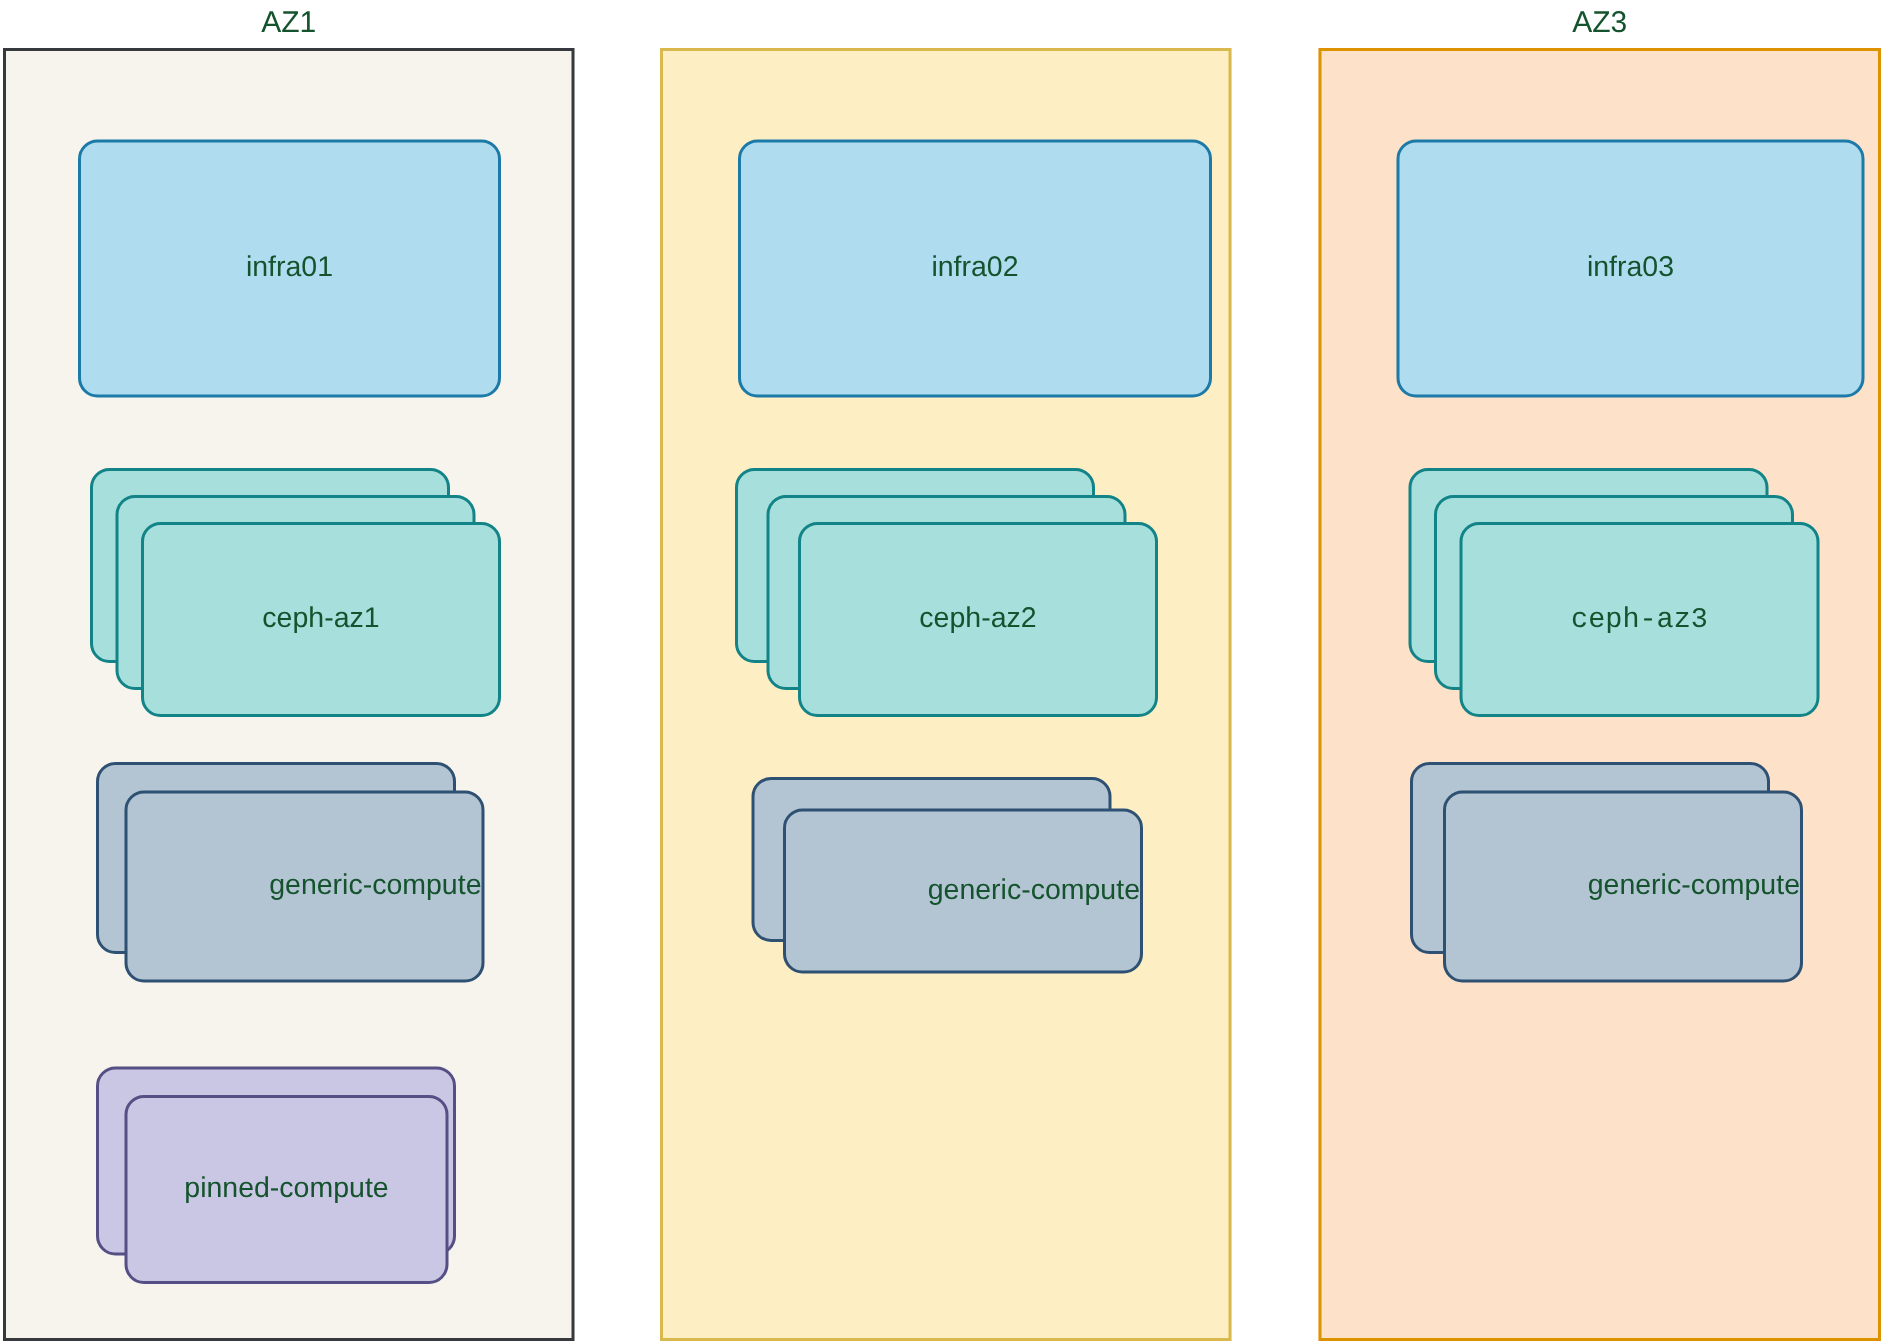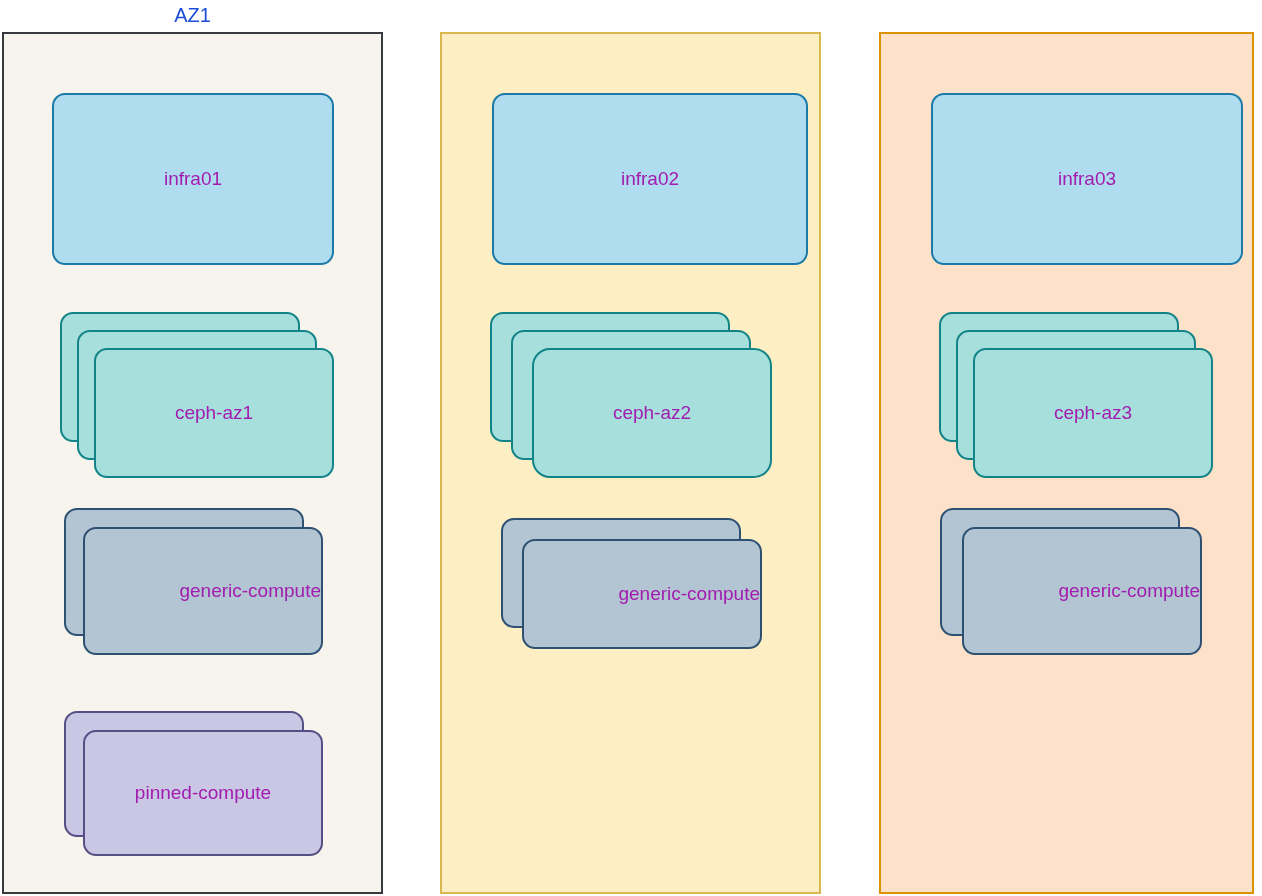--- a/index.html
+++ b/index.html
@@ -22,21 +22,21 @@
     height: 896px;
   }
 
   
   .az-title {
     position: absolute;
     top: 2px;
     font-size: 20px;
     line-height: 26px;
     text-align: center;
-    color: #1d4ed8;
+    color: #14532d;
     white-space: nowrap;
   }
 
   
   .az-panel {
     position: absolute;
     box-sizing: border-box;
     border-style: solid;
     border-width: 2px;
   }
@@ -66,38 +66,39 @@
     border-style: solid;
     border-width: 2px;
     border-radius: 13px;
     display: flex;
     align-items: center;
     justify-content: center;
   }
   .card-label {
     font-size: 19px;
     line-height: 22px;
-    color: #a21caf;
+    color: #14532d;
     white-space: nowrap;
     pointer-events: none;
   }
 
   
   .t-infra  { background: #b0dcf0; border-color: #1c7aa8; }
   .t-ceph   { background: #a7dfdd; border-color: #128386; }
   .t-generic{ background: #b3c4d2; border-color: #2e5173; justify-content: flex-end; }
   .t-pinned { background: #c9c7e3; border-color: #554f86; }
 </style>
 </head>
 <body>
 
 <div id="diagram">
     <div class="az-title" style="left: 2px; width: 381px;">AZ1</div>
     <div class="az-panel az1"></div>
     <div class="az-panel az2"></div>
+    <div class="az-title" style="left: 879px; width: 375px;">AZ3</div>
     <div class="az-panel az3"></div>
     <div class="stack" style="left: 52px; top: 93px; width: 282px; height: 172px;">
       <div class="card t-infra" style="left: 0px; top: 0px; width: 282px; height: 172px; z-index: 1;">
         <span class="card-label">infra01</span>
       </div>
     </div>
     <div class="stack" style="left: 60px; top: 312px; width: 274px; height: 166px;">
       <div class="card t-ceph" style="left: 0px; top: 0px; width: 240px; height: 130px; z-index: 1;"></div>
       <div class="card t-ceph" style="left: 17px; top: 18px; width: 240px; height: 130px; z-index: 2;"></div>
       <div class="card t-ceph" style="left: 34px; top: 36px; width: 240px; height: 130px; z-index: 3;">
@@ -105,48 +106,48 @@
       </div>
     </div>
     <div class="stack" style="left: 64px; top: 508px; width: 259px; height: 147px;">
       <div class="card t-generic" style="left: 0px; top: 0px; width: 240px; height: 128px; z-index: 1;"></div>
       <div class="card t-generic" style="left: 19px; top: 19px; width: 240px; height: 128px; z-index: 2;">
         <span class="card-label">generic-compute</span>
       </div>
     </div>
     <div class="stack" style="left: 64px; top: 711px; width: 259px; height: 145px;">
       <div class="card t-pinned" style="left: 0px; top: 0px; width: 240px; height: 126px; z-index: 1;"></div>
-      <div class="card t-pinned" style="left: 19px; top: 19px; width: 240px; height: 126px; z-index: 2;">
+      <div class="card t-pinned" style="left: 19px; top: 19px; width: 216px; height: 126px; z-index: 2;">
         <span class="card-label">pinned-compute</span>
       </div>
     </div>
     <div class="stack" style="left: 492px; top: 93px; width: 282px; height: 172px;">
       <div class="card t-infra" style="left: 0px; top: 0px; width: 316px; height: 172px; z-index: 1;">
         <span class="card-label">infra02</span>
       </div>
     </div>
     <div class="stack" style="left: 490px; top: 312px; width: 282px; height: 166px;">
       <div class="card t-ceph" style="left: 0px; top: 0px; width: 240px; height: 130px; z-index: 1;"></div>
       <div class="card t-ceph" style="left: 21px; top: 18px; width: 240px; height: 130px; z-index: 2;"></div>
-      <div class="card t-ceph" style="left: 42px; top: 36px; width: 240px; height: 130px; z-index: 3; border-radius: 18px;">
+      <div class="card t-ceph" style="left: 42px; top: 36px; width: 240px; height: 130px; z-index: 3;">
         <span class="card-label">ceph-az2</span>
       </div>
     </div>
     <div class="stack" style="left: 501px; top: 518px; width: 261px; height: 131px;">
       <div class="card t-generic" style="left: 0px; top: 0px; width: 240px; height: 110px; z-index: 1;"></div>
       <div class="card t-generic" style="left: 21px; top: 21px; width: 240px; height: 110px; z-index: 2;">
         <span class="card-label">generic-compute</span>
       </div>
     </div>
     <div class="stack" style="left: 931px; top: 93px; width: 282px; height: 172px;">
       <div class="card t-infra" style="left: 0px; top: 0px; width: 312px; height: 172px; z-index: 1;">
         <span class="card-label">infra03</span>
       </div>
     </div>
-    <div class="stack" style="left: 939px; top: 312px; width: 274px; height: 166px;">
+    <div class="stack" style="left: 939px; top: 312px; width: 274px; height: 166px; font-family: Liberation Mono, monospace;">
       <div class="card t-ceph" style="left: 0px; top: 0px; width: 240px; height: 130px; z-index: 1;"></div>
       <div class="card t-ceph" style="left: 17px; top: 18px; width: 240px; height: 130px; z-index: 2;"></div>
       <div class="card t-ceph" style="left: 34px; top: 36px; width: 240px; height: 130px; z-index: 3;">
         <span class="card-label">ceph-az3</span>
       </div>
     </div>
     <div class="stack" style="left: 940px; top: 508px; width: 262px; height: 147px;">
       <div class="card t-generic" style="left: 0px; top: 0px; width: 240px; height: 128px; z-index: 1;"></div>
       <div class="card t-generic" style="left: 22px; top: 19px; width: 240px; height: 128px; z-index: 2;">
         <span class="card-label">generic-compute</span>

